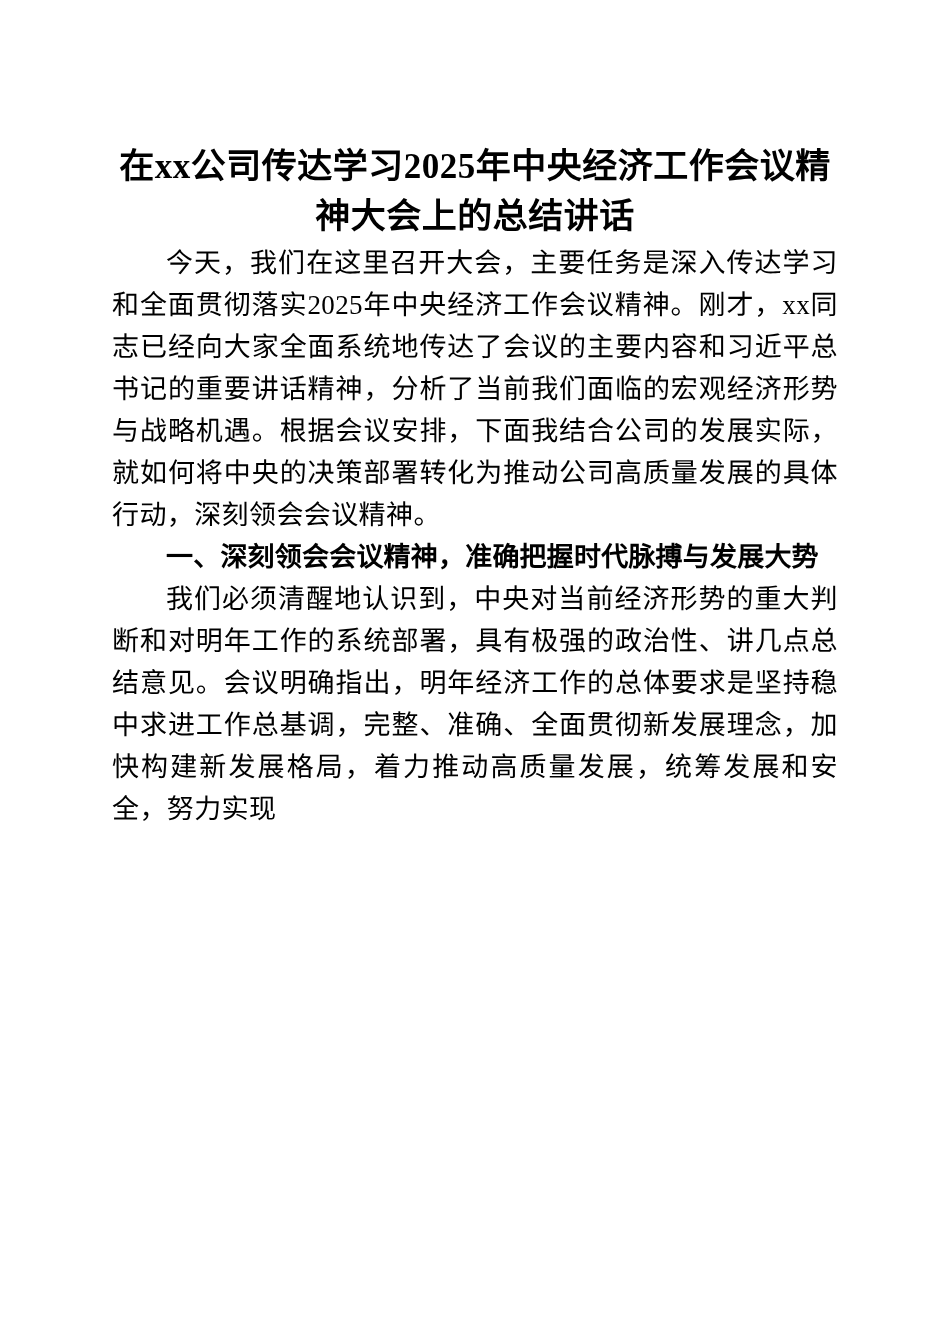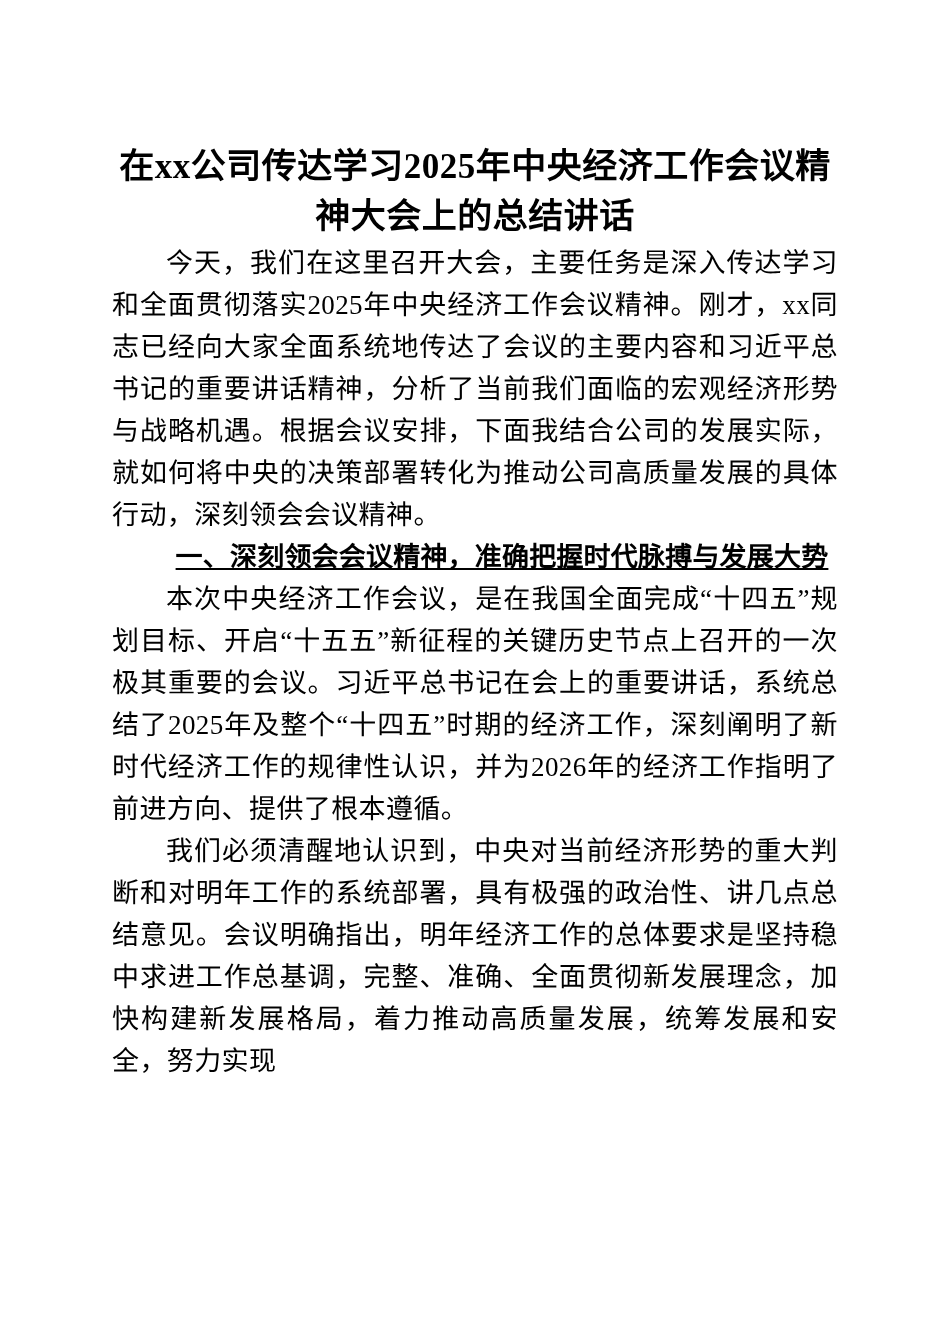--- a/index.html
+++ b/index.html
@@ -64,42 +64,40 @@
 
   
   .section-heading {
     margin: 0;
     font-family: "Liberation Sans", "DejaVu Sans", sans-serif;
     font-weight: 700;
     font-size: 27px;
     line-height: 42px;
     letter-spacing: 0.2px;
     text-indent: 2em;
-    text-align: center;
+    text-align: left;
     word-break: break-all;
-    text-decoration: underline;
   }
 
   .body-block > *:not(:first-child) {
     margin-top: 0;
   }
 </style>
 </head>
 <body>
 
 <div class="page">
 
   <h1 class="doc-title">在xx公司传达学习2025年中央经济工作会议精神大会上的总结讲话</h1>
 
   <div class="body-block">
 
 
     <p class="para">今天，我们在这里召开大会，主要任务是深入传达学习和全面贯彻落实2025年中央经济工作会议精神。刚才，xx同志已经向大家全面系统地传达了会议的主要内容和习近平总书记的重要讲话精神，分析了当前我们面临的宏观经济形势与战略机遇。根据会议安排，下面我结合公司的发展实际，就如何将中央的决策部署转化为推动公司高质量发展的具体行动，深刻领会会议精神。</p>
 
     <p class="section-heading">一、深刻领会会议精神，准确把握时代脉搏与发展大势</p>
 
-    <p class="para">本次中央经济工作会议，是在我国全面完成“十四五”规划目标、开启“十五五”新征程的关键历史节点上召开的一次极其重要的会议。习近平总书记在会上的重要讲话，系统总结了2025年及整个“十四五”时期的经济工作，深刻阐明了新时代经济工作的规律性认识，并为2026年的经济工作指明了前进方向、提供了根本遵循。</p>
 
     <p class="para">我们必须清醒地认识到，中央对当前经济形势的重大判断和对明年工作的系统部署，具有极强的政治性、讲几点总结意见。会议明确指出，明年经济工作的总体要求是坚持稳中求进工作总基调，完整、准确、全面贯彻新发展理念，加快构建新发展格局，着力推动高质量发展，统筹发展和安全，努力实现</p>
 
   </div>
 
 </div>
 
 </body></html>

